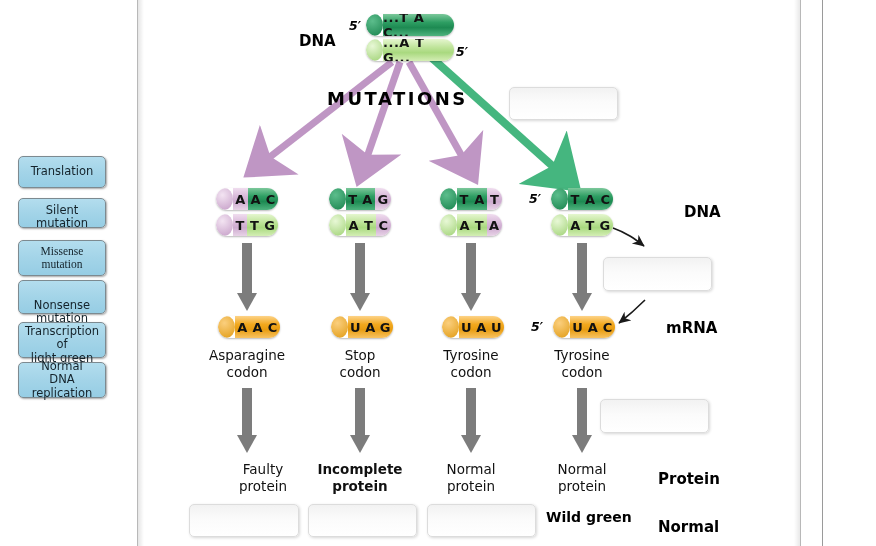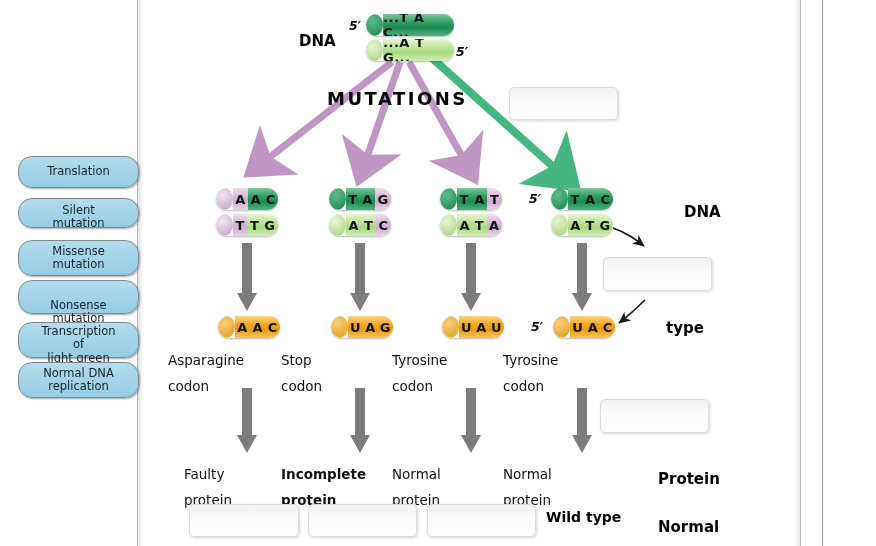--- a/index.html
+++ b/index.html
@@ -17,23 +17,23 @@
   .divider.d1{left:137px;}
   .divider.d2{left:800px;}
   .divider.d3{left:822px;background:#9a9a9a;}
   .panel-shadow{position:absolute;left:138px;top:0;width:6px;height:546px;
     background:linear-gradient(to right,rgba(0,0,0,.10),rgba(0,0,0,0));}
   .right-shadow{position:absolute;left:794px;top:0;width:7px;height:546px;
     background:linear-gradient(to left,rgba(0,0,0,.10),rgba(0,0,0,0));}
 
   
   .drag-btn{
-    position:absolute;left:18px;width:121px;
+    position:absolute;left:18px;width:88px;
     background:linear-gradient(to bottom,#b3ddee 0%,#a3d4e8 50%,#96cde4 100%);
-    border:1px solid #7d8a90;border-radius:14px;
+    border:1px solid #7d8a90;border-radius:5px;
     box-shadow:1px 1px 2px rgba(0,0,0,.35);
     color:#14232b;font-size:11.5px;line-height:13.5px;
     text-align:center;display:flex;align-items:center;justify-content:center;
     box-sizing:border-box;padding:2px 16px;cursor:move;
   }
 
   
   .cyl{
     position:absolute;height:22px;border-radius:11px/11px;
     box-sizing:border-box;
@@ -54,21 +54,21 @@
   .g-light{background:linear-gradient(to bottom,#e5f6cf 0%,#bfe49a 38%,#a9d97f 62%,#d4eeb5 100%);}
   .g-light-cap{background:radial-gradient(circle at 38% 32%,#e8f8d6,#9ed173);}
   .pinkf{background:linear-gradient(to bottom,#f0ddef 0%,#d9bada 38%,#cdabcf 62%,#e8d3e7 100%);}
   .pink-cap{background:radial-gradient(circle at 38% 32%,#f3e4f2,#c49cc6);}
   .orange{background:linear-gradient(to bottom,#fdd388 0%,#f2a81e 38%,#e89c10 62%,#f8c362 100%);}
   .orange-cap{background:radial-gradient(circle at 38% 32%,#fbcf7e,#e09a12);}
 
   .cyl-shadow{box-shadow:0 1px 2px rgba(0,0,0,.28);}
 
   
-  .lbl{position:absolute;font-size:13.5px;color:#111;text-align:left;line-height:26px;}
+  .lbl{position:absolute;font-size:13.5px;color:#111;text-align:center;line-height:17px;}
   .bold-lbl{position:absolute;font-weight:bold;color:#000;}
   .prime{position:absolute;font-size:12.5px;font-weight:bold;color:#000;font-style:italic;}
 
   
   .dropzone{
     position:absolute;
     background:linear-gradient(to bottom,#f2f2f2 0%,#fbfbfb 45%,#ffffff 100%);
     border:1px solid #dcdcdc;border-radius:5px;
     box-shadow:1px 1px 3px rgba(0,0,0,.16);
   }
@@ -90,21 +90,21 @@
   <div class="divider d2"></div>
   <div class="divider d3"></div>
 
   <div id="drag-buttons">
       <div class="drag-btn" style="top: 156px; height: 32px;">
         <span style="white-space: pre-line;">Translation</span>
       </div>
       <div class="drag-btn" style="top: 198px; height: 30px;">
         <span style="white-space: pre-line; margin-top: 8px;">Silent mutation</span>
       </div>
-      <div class="drag-btn" style="top: 240px; height: 36px;">
+      <div class="drag-btn" style="top: 240px; height: 36px; font-family: Liberation Serif, serif;">
         <span style="white-space: pre-line;">Missense
 mutation</span>
       </div>
       <div class="drag-btn" style="top: 280px; height: 34px;">
         <span style="white-space: pre-line; margin-top: 30px;">Nonsense
 mutation</span>
       </div>
       <div class="drag-btn" style="top: 322px; height: 36px;">
         <span style="white-space: pre-line; margin-top: 23px;">Transcription of
 light green strand</span>
@@ -283,24 +283,24 @@
       </div>
       <div class="prime" style="left: 529px; top: 191px;">5′</div>
       <div class="prime" style="left: 531px; top: 319px;">5′</div>
       <div class="lbl" style="left: 503px; top: 347px; width: 158px; white-space: pre-line;">Tyrosine
 codon</div>
       <div class="lbl" style="left: 503px; top: 461px; width: 158px; white-space: pre-line;">Normal
 protein</div>
     </div>
 
   <div class="bold-lbl" style="left:684px;top:203px;font-size:15px;">DNA</div>
-  <div class="bold-lbl" style="left:666px;top:319px;font-size:15px;">type</div>
+  <div class="bold-lbl" style="left:666px;top:319px;font-size:15px;">mRNA</div>
   <div class="bold-lbl" style="left:658px;top:470px;font-size:15px;">Protein</div>
   <div class="bold-lbl" style="left:658px;top:518px;font-size:15px;">Normal</div>
-  <div class="bold-lbl" style="left:546px;top:509px;font-size:14px;">Wild type</div>
+  <div class="bold-lbl" style="left:546px;top:509px;font-size:14px;">Wild green</div>
 
   <div class="dropzone" style="left:509px;top:87px;width:107px;height:31px;"></div>
   <div class="dropzone" style="left:603px;top:257px;width:107px;height:32px;"></div>
   <div class="dropzone" style="left:600px;top:399px;width:107px;height:32px;"></div>
   <div class="dropzone" style="left:189px;top:504px;width:108px;height:31px;"></div>
   <div class="dropzone" style="left:308px;top:504px;width:107px;height:31px;"></div>
   <div class="dropzone" style="left:427px;top:504px;width:107px;height:31px;"></div>
 
 </div>
 

